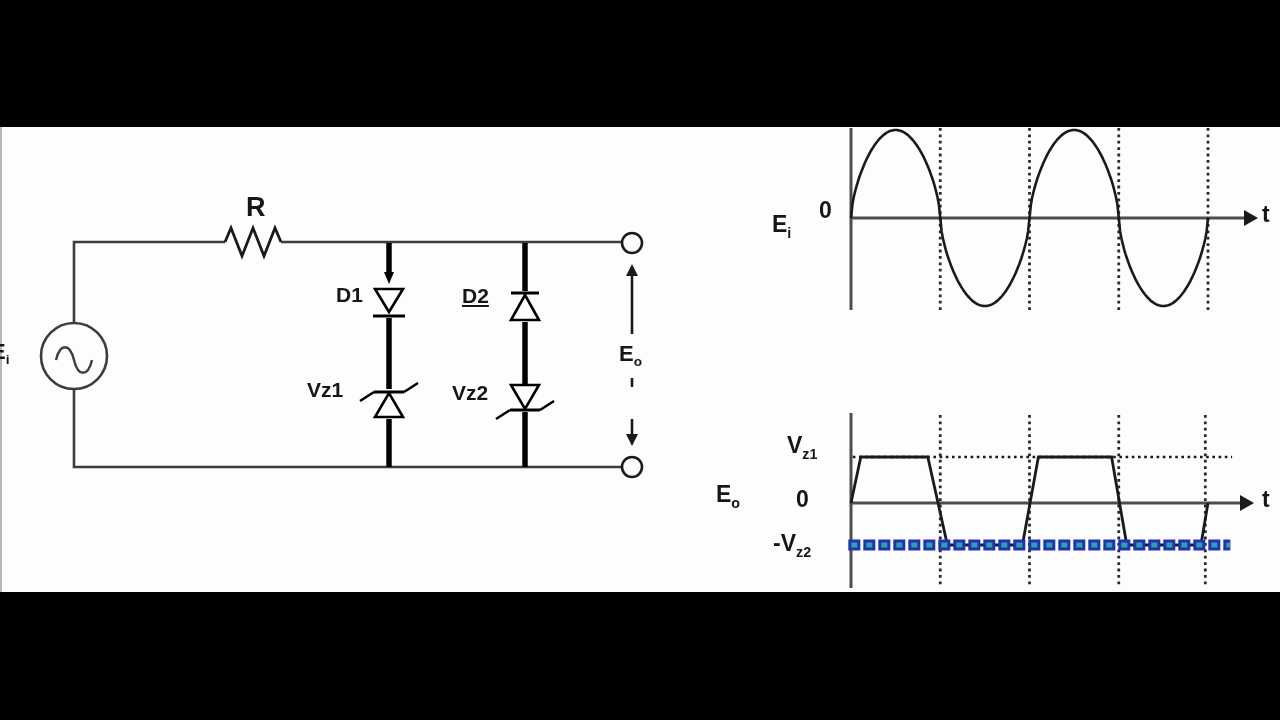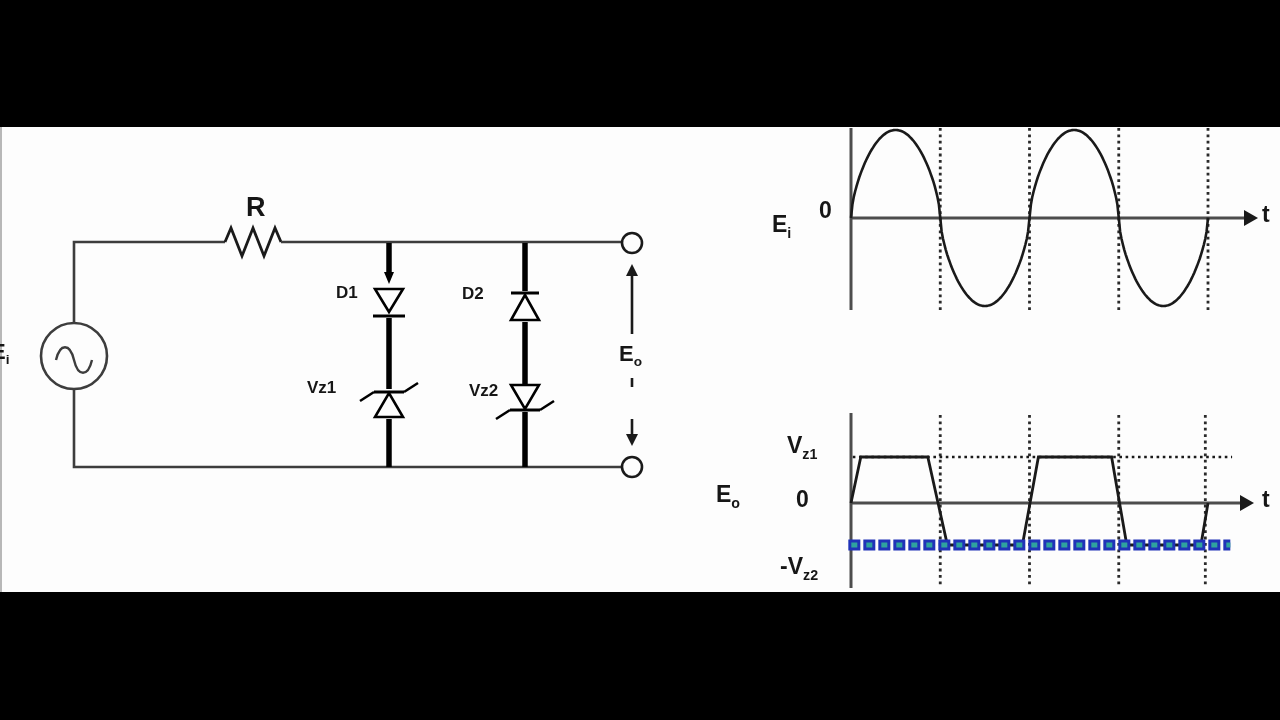--- a/index.html
+++ b/index.html
@@ -4,21 +4,21 @@
 <style>
   html,body{margin:0;padding:0;}
   body{width:1280px;height:720px;position:relative;overflow:hidden;background:#fdfdfd;
        font-family:"Liberation Sans", sans-serif;}
   .bar{position:absolute;left:0;width:1280px;background:#000;}
   #bar-top{top:0;height:127px;}
   #bar-bottom{top:592px;height:128px;}
   #left-edge{position:absolute;left:0;top:127px;width:2px;height:465px;background:#8a8a8a;opacity:.6;}
   #scene{position:absolute;left:0;top:0;width:1280px;height:720px;}
   .lbl{position:absolute;color:#161616;white-space:nowrap;line-height:1;}
-  .circ{font-weight:bold;font-size:17px;}
+  .circ{font-weight:bold;font-size:21px;}
   .plotlbl{font-weight:600;font-size:23px;}
   .lbl sub{font-size:0.62em;line-height:0;}
 </style>
 </head>
 <body>
 
 <div id="bar-top" class="bar"></div>
 <div id="bar-bottom" class="bar"></div>
 <div id="left-edge"></div>
 
@@ -104,26 +104,26 @@
       <line x1="852.785" y1="457" x2="1232.0974999999999" y2="457" stroke="#1a1a1a" stroke-width="2.6" stroke-dasharray="2.6 3.6"></line>
       <polyline points="851.0,503.0 860.8,457.0 927.8,457.0 947.4,545.0 1022.4,545.0 1038.4,457.0 1111.6,457.0 1126.8,545.0 1200.9,545.0 1208.0,503.0" fill="none" stroke="#1a1a1a" stroke-width="2.8"></polyline>
       <line x1="848.3225" y1="545" x2="1230.3125" y2="545" stroke="#2033b8" stroke-width="11" stroke-dasharray="12 3"></line>
       <line x1="848.3225" y1="545" x2="1230.3125" y2="545" stroke="#2fa39e" stroke-width="5" stroke-dasharray="6 9" stroke-dashoffset="-3"></line>
     </g>
 </svg>
 
 <div class="lbl circ" style="left:-9px;top:341px;font-size:22px;"><span>E</span><sub>i</sub></div>
 <div class="lbl circ" style="left:246px;top:194px;font-size:27px;"><span>R</span></div>
 <div class="lbl circ" style="left:336px;top:284px;"><span>D1</span></div>
-<div class="lbl circ" style="left:462px;top:285px;"><span>D2</span></div>
+<div class="lbl circ" style="left:462px;top:285px;text-decoration:underline;"><span>D2</span></div>
 <div class="lbl circ" style="left:307px;top:379px;"><span>Vz1</span></div>
-<div class="lbl circ" style="left:469px;top:382px;text-align:right;"><span>Vz2</span></div>
+<div class="lbl circ" style="left:452px;top:382px;text-align:right;"><span>Vz2</span></div>
 <div class="lbl circ" style="left:619px;top:343px;font-size:22px;"><span>E</span><sub>o</sub></div>
 
 <div class="lbl plotlbl" style="left:772px;top:213px;text-align:center;"><span>E</span><sub>i</sub></div>
 <div class="lbl plotlbl" style="left:819px;top:199px;"><span>0</span></div>
 <div class="lbl plotlbl" style="left:1262px;top:203px;"><span>t</span></div>
 
 <div class="lbl plotlbl" style="left:787px;top:434px;"><span>V</span><sub>z1</sub></div>
 <div class="lbl plotlbl" style="left:716px;top:483px;"><span>E</span><sub>o</sub></div>
 <div class="lbl plotlbl" style="left:796px;top:488px;"><span>0</span></div>
-<div class="lbl plotlbl" style="left:773px;top:555px;margin-left:7px;"><span>-V</span><sub>z2</sub></div>
+<div class="lbl plotlbl" style="left:773px;top:532px;"><span>-V</span><sub>z2</sub></div>
 <div class="lbl plotlbl" style="left:1262px;top:488px;"><span>t</span></div>
 
 </body></html>

